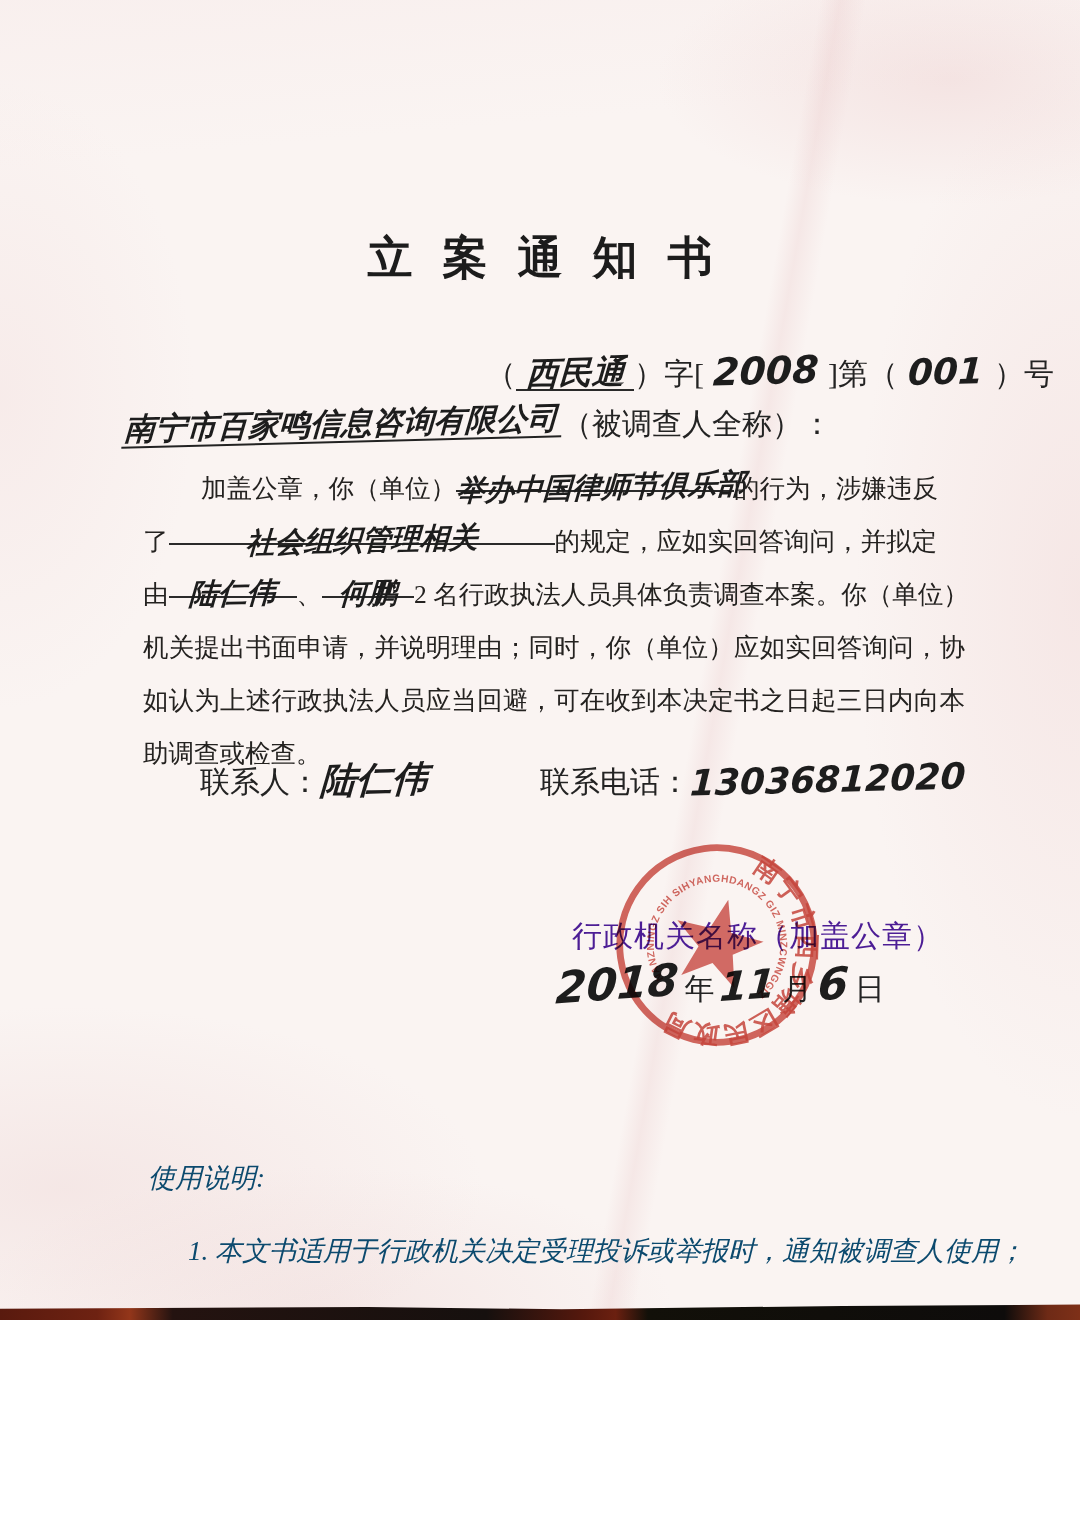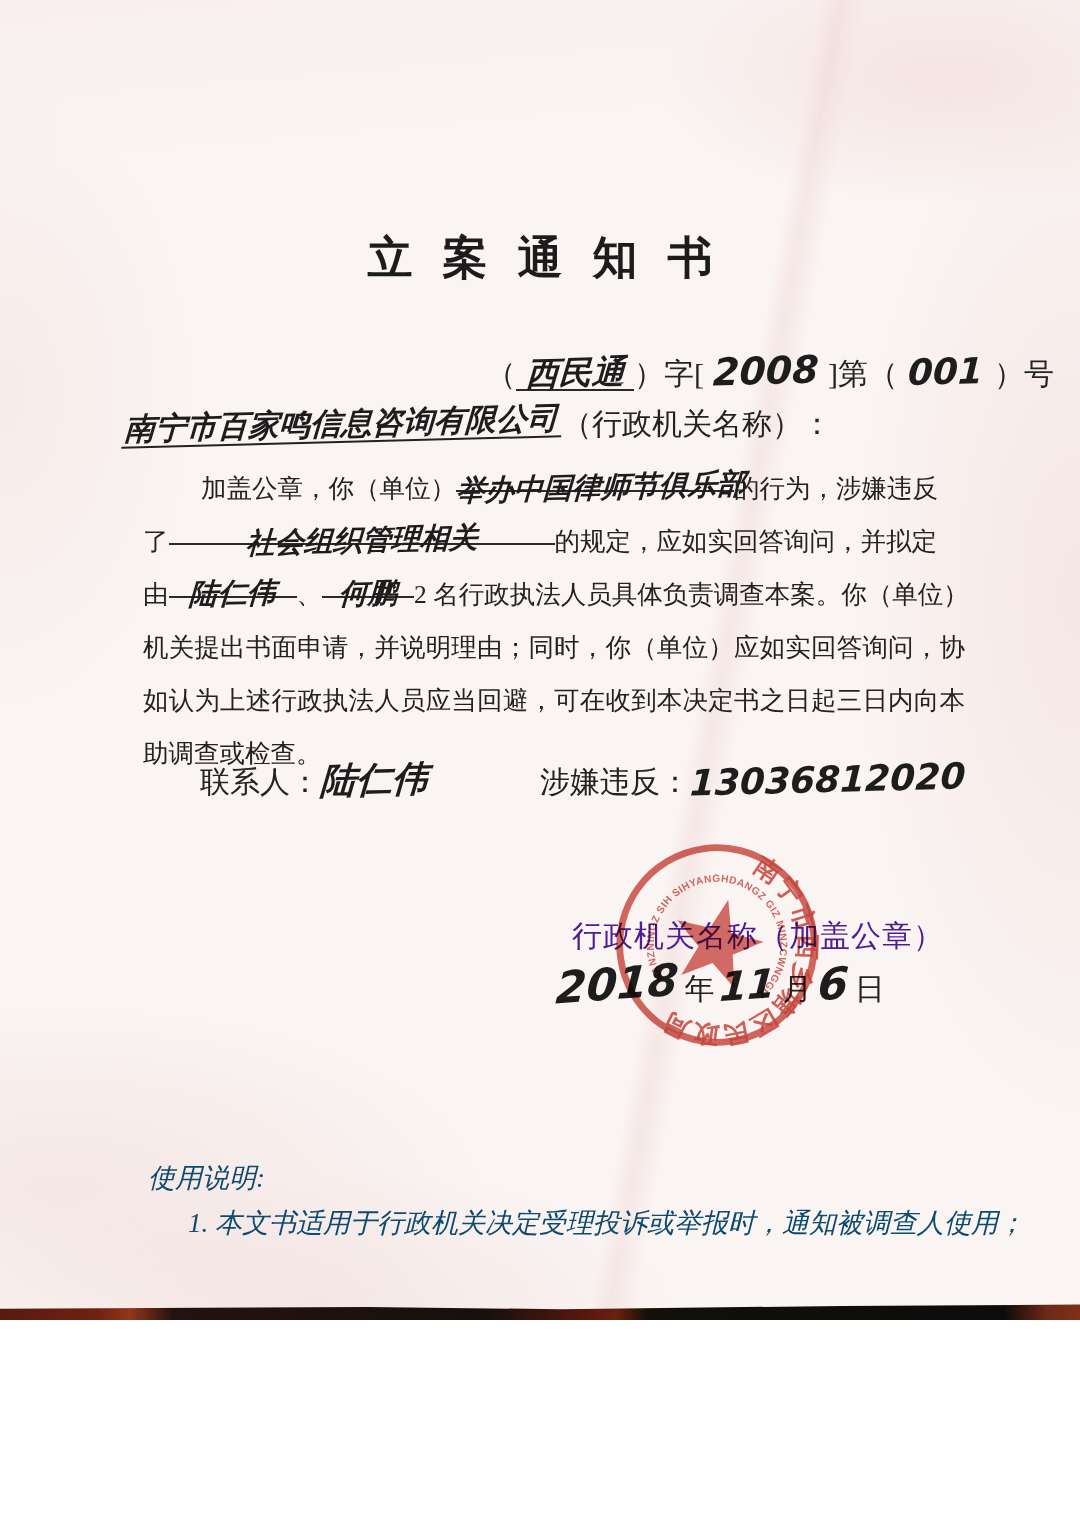--- a/index.html
+++ b/index.html
@@ -71,21 +71,21 @@
   .date-line .hw.small{font-size:40px;}
   .stamp{
     position:absolute;left:610px;top:838px;width:214px;height:214px;
     z-index:3;mix-blend-mode:multiply;opacity:.93;
   }
   .notes{
     position:absolute;top:1156px;left:148px;font-size:27px;
     font-style:italic;color:#0c4a6e;line-height:45px;
     font-family:"Liberation Serif","DejaVu Serif",serif;
   }
-  .notes .item{padding-left:40px;}
+  .notes .item{padding-left:40px;margin-top:28px;}
   .watermark-icon{position:absolute;left:874px;top:1448px;width:70px;height:56px;z-index:4;}
   .watermark-text{
     position:absolute;left:948px;top:1452px;font-size:40px;letter-spacing:3px;
     color:#c7c7c9;font-weight:600;z-index:4;white-space:nowrap;
     font-family:"Liberation Serif","DejaVu Serif",serif;
   }
   .watermark-badge{
     position:absolute;left:958px;top:1500px;width:122px;height:36px;z-index:4;
     background:#58b55c;color:#7c2318;font-size:30px;font-weight:700;
     text-align:center;line-height:36px;letter-spacing:1px;
@@ -108,32 +108,32 @@
 </head>
 <body>
 
 <div class="page">
   <div class="creases"></div>
 
   <div class="title">立案通知书</div>
 
   <div class="case-line"><span>（</span><span class="blank" style="min-width:118px;"><span class="hw">西民通</span></span><span>）字[</span><span class="blank" style="min-width:124px;border-bottom:none;"><span class="hw" style="font-size:38px;">2008</span></span><span>]第（</span><span class="blank" style="min-width:96px;border-bottom:none;"><span class="hw" style="font-size:36px;">001</span></span><span>）号</span></div>
 
-  <div class="addressee"><span class="hw">南宁市百家鸣信息咨询有限公司</span><span>（行政机关名称）：</span></div>
+  <div class="addressee"><span class="hw">南宁市百家鸣信息咨询有限公司</span><span>（被调查人全称）：</span></div>
 
   <div class="body-block">
     <div class="line indent"><span>加盖公章，你（单位）</span><span class="blank" style="width:278px;"><span class="hw">举办中国律师节俱乐部</span></span><span>的行为，涉嫌违反</span></div>
     <div class="line"><span>了</span><span class="blank" style="width:386px;"><span class="hw">社会组织管理相关</span></span><span>的规定，应如实回答询问，并拟定</span></div>
     <div class="line"><span>由</span><span class="blank" style="width:128px;"><span class="hw">陆仁伟</span></span><span>、</span><span class="blank" style="width:92px;"><span class="hw">何鹏</span></span><span>2 名行政执法人员具体负责调查本案。你（单位）</span></div>
     <div class="line justify">机关提出书面申请，并说明理由；同时，你（单位）应如实回答询问，协</div>
     <div class="line justify">如认为上述行政执法人员应当回避，可在收到本决定书之日起三日内向本</div>
     <div class="line">助调查或检查。</div>
   </div>
 
-  <div class="contact"><span>联系人：</span><span class="hw">陆仁伟</span><span class="gap"></span><span>涉嫌违反：</span><span class="hw">13036812020</span></div>
+  <div class="contact"><span>联系人：</span><span class="hw">陆仁伟</span><span class="gap"></span><span>联系电话：</span><span class="hw">13036812020</span></div>
 
   <div class="agency-line">行政机关名称（加盖公章）</div>
 
   <div class="date-line"><span class="hw">2018</span><span>年</span><span class="hw small">11</span><span>月</span><span class="hw">6</span><span>日</span></div>
 
   <svg class="stamp" viewBox="0 0 220 220">
     <g transform="rotate(14 110 110)">
       <circle cx="110" cy="110" r="100" fill="none" stroke="#c5392f" stroke-width="7" opacity="0.82"></circle>
       <polygon points="110,62 121.2,94.6 155.6,95.2 128.1,115.9 138.2,148.8 110,129 81.8,148.8 91.9,115.9 64.4,95.2 98.8,94.6" fill="#c5392f" opacity="0.78"></polygon>
       <defs>

